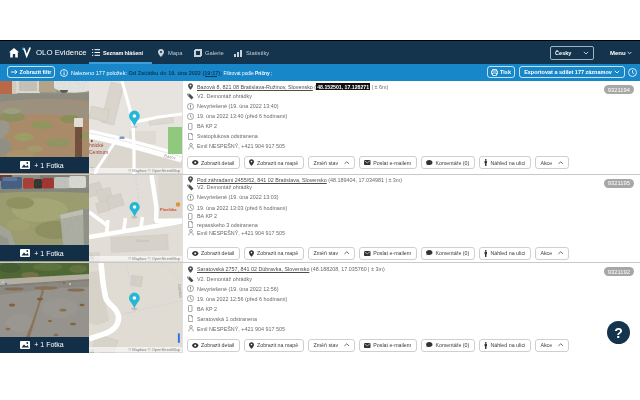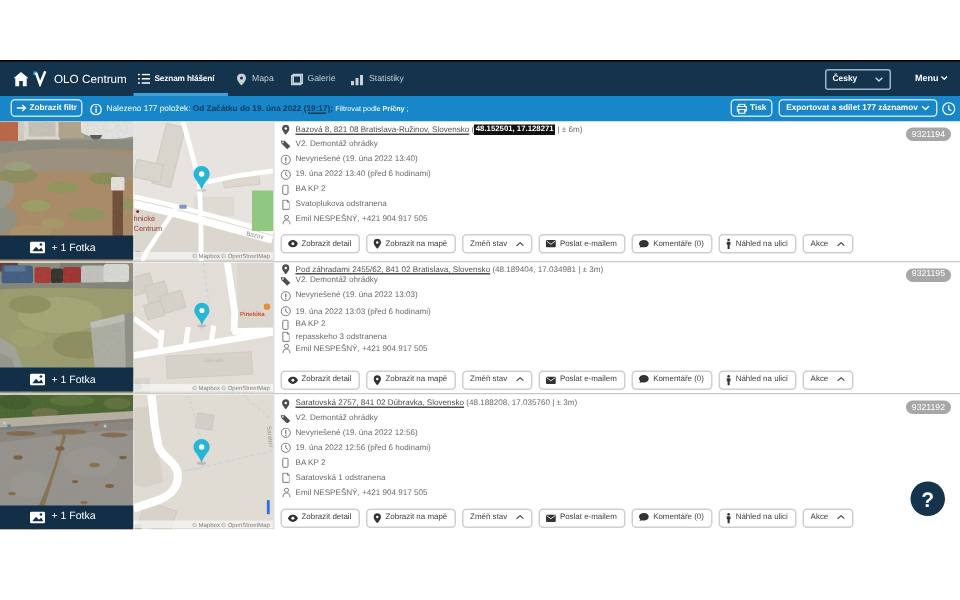--- a/index.html
+++ b/index.html
@@ -49,21 +49,21 @@
 <div id="app">
 
   <div id="navbar">
     <svg class="home" width="10" height="10" viewBox="0 0 10 10" style="top:7px;left:9px;">
         <path d="M5 0 L10 4.2 H8.8 V9.5 H6.2 V6 H3.8 V9.5 H1.2 V4.2 H0 Z" fill="#fff"></path>
       </svg>
     <svg class="vlogo2" width="9" height="11" viewBox="0 0 9 11" style="position:absolute;left:22px;top:6px;">
         <rect x="0.2" y="0.6" width="2.4" height="2.4" fill="#2d9fdf"></rect>
         <path d="M2 1.5 L4.7 9 L8.2 0.5" stroke="#fff" stroke-width="1.7" fill="none"></path>
       </svg>
-    <span class="brand">OLO Centrum</span>
+    <span class="brand">OLO Evidence</span>
     <div class="tab active" style="left:92px;">
       <svg width="8" height="7" viewBox="0 0 8 7">
           <g stroke="#fff" stroke-width="1">
             <line x1="2.5" y1="0.7" x2="8" y2="0.7"></line>
             <line x1="2.5" y1="3.5" x2="8" y2="3.5"></line>
             <line x1="2.5" y1="6.3" x2="8" y2="6.3"></line>
             <line x1="0" y1="0.7" x2="1.2" y2="0.7"></line>
             <line x1="0" y1="3.5" x2="1.2" y2="3.5"></line>
             <line x1="0" y1="6.3" x2="1.2" y2="6.3"></line>
           </g>

